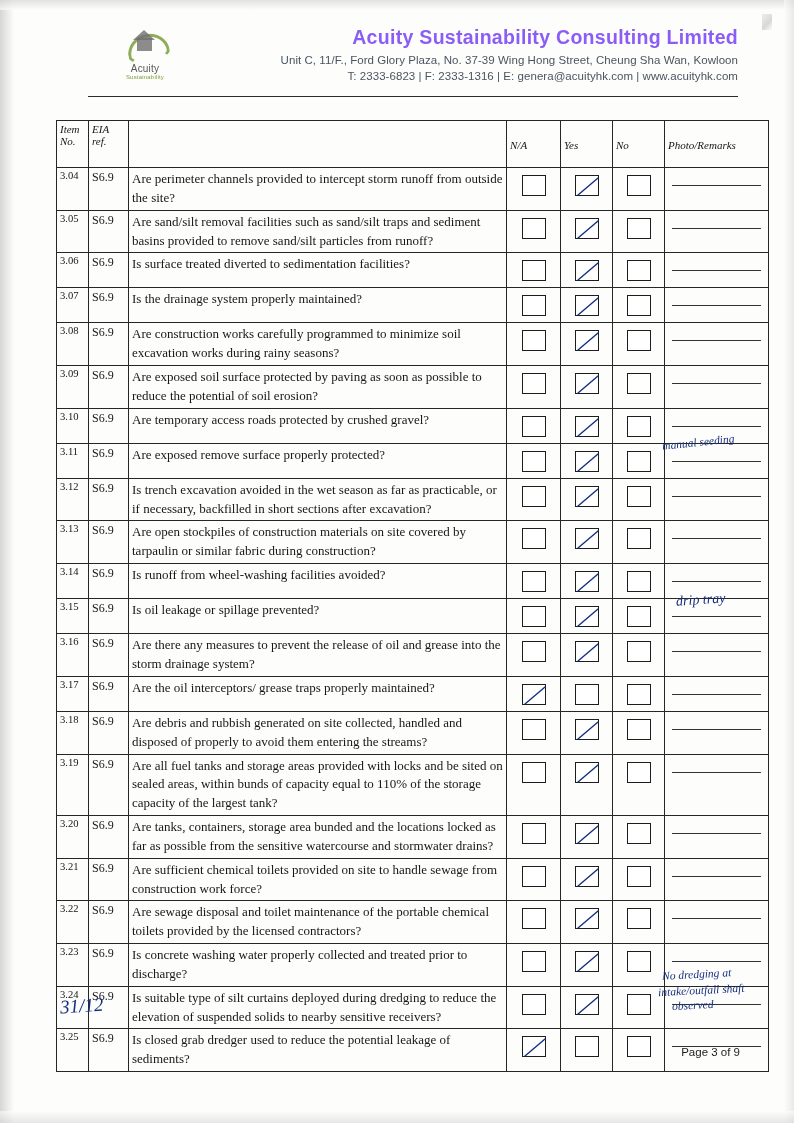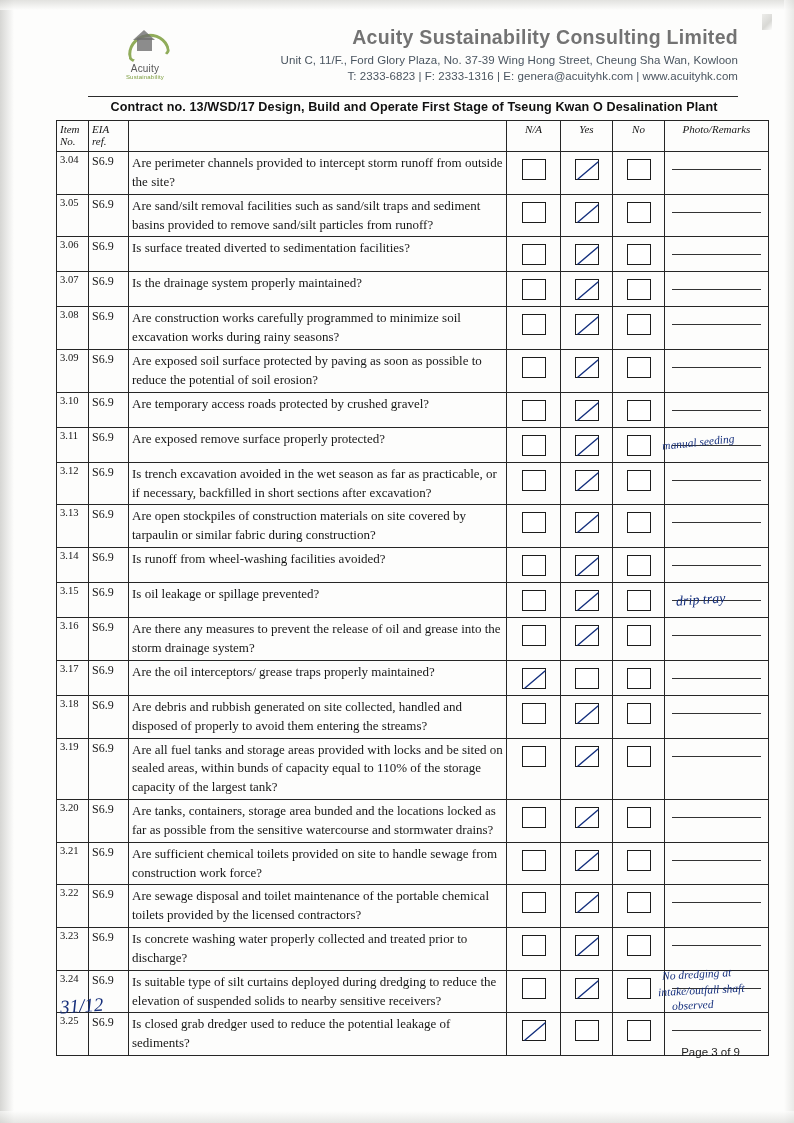--- a/index.html
+++ b/index.html
@@ -69,21 +69,21 @@
     font-size:8px;color:#6a6a6a;letter-spacing:.2px;line-height:1.1;
     margin-top:1px;
   }
   .logo-text .l1{font-size:10px;color:#585858;}
   .logo-text .l2{font-size:6px;color:#7d9e3e;}
   .company{
     position:absolute;left:96px;top:0;right:0;text-align:right;
   }
   .company-name{
     font-family:"Liberation Sans", sans-serif;
-    font-size:19.5px;font-weight:bold;color:#737373;letter-spacing:.3px;
+    font-size:19.5px;font-weight:bold;color:#8b5cf6;letter-spacing:.3px;
   }
   .company-addr{
     font-family:"Liberation Sans", sans-serif;
     font-size:11.5px;color:#4a5560;margin-top:5px;letter-spacing:.05px;
   }
   .company-contact{
     font-family:"Liberation Sans", sans-serif;
     font-size:11.5px;color:#4a5560;margin-top:4px;letter-spacing:.05px;
   }
   .hdr-rule{
@@ -119,21 +119,21 @@
   col.c-no{width:52px;}
   col.c-rem{width:104px;}
 
   thead td{
     font-size:11px;
     text-align:left;
     padding:1px 3px;
     height:26px;
     font-style:italic;
   }
-  thead td.ctr{text-align:center;vertical-align:top;padding-top:2px;}
+  thead td.ctr{vertical-align:top;padding-top:18px;}
   .hdr-sub{display:block;}
 
   td.item{font-size:10.6px;padding-left:3px;}
   td.eia{font-size:12px;}
   td.q{font-size:13px;line-height:1.45;padding-left:5px;padding-top:3px;}
   td.box{position:relative;}
 
   .chk{
     width:22px;height:19px;
     border:1.3px solid #1d1d1d;
@@ -208,21 +208,20 @@
         <div class="l2">Sustainability</div>
       </div>
     </div>
     <div class="company">
       <div class="company-name">Acuity Sustainability Consulting Limited</div>
       <div class="company-addr">Unit C, 11/F., Ford Glory Plaza, No. 37-39 Wing Hong Street, Cheung Sha Wan, Kowloon</div>
       <div class="company-contact">T: 2333-6823  |  F: 2333-1316  |  E: genera@acuityhk.com  |  www.acuityhk.com</div>
     </div>
   </div>
   <div class="hdr-rule"></div>
-  <div class="contract-title">Contract no.  13/WSD/17 Design, Build and Operate First Stage of Tseung Kwan O Desalination Plant</div>
 
   <table class="grid">
     <colgroup>
       <col class="c-item">
         <col class="c-eia">
         <col class="c-q">
       <col class="c-na">
         <col class="c-yes">
         <col class="c-no">
         <col class="c-rem">

